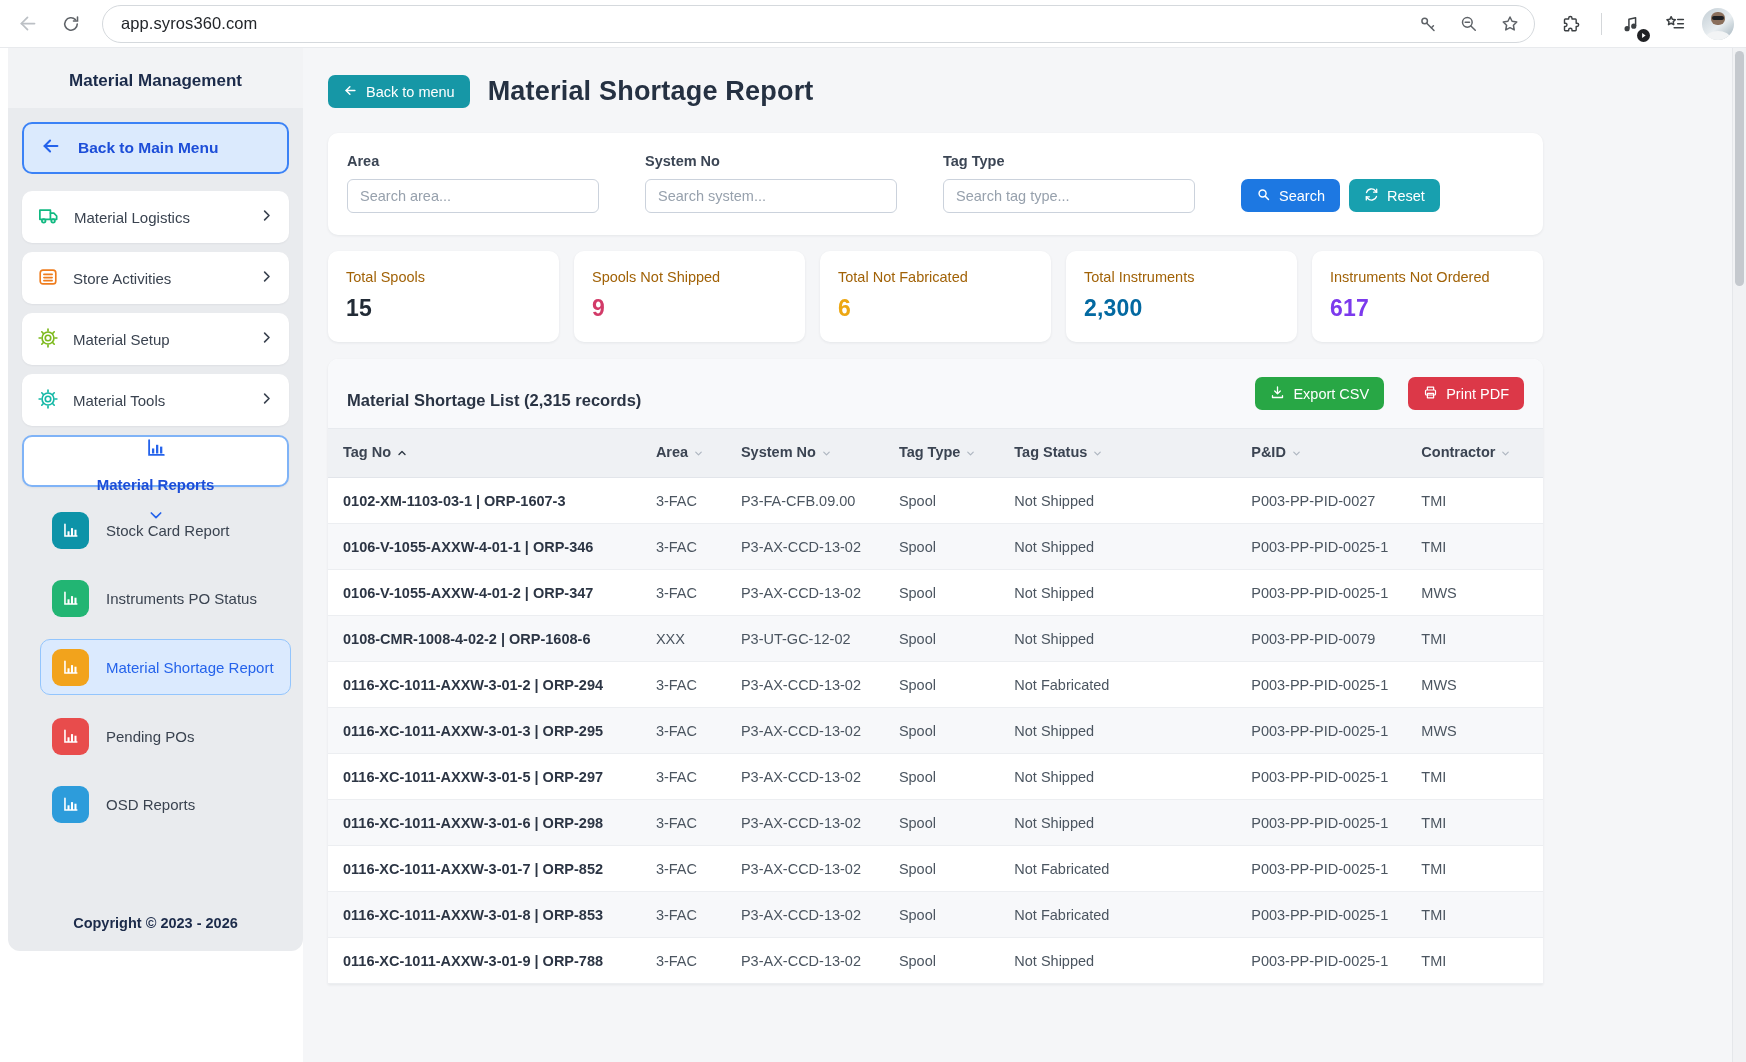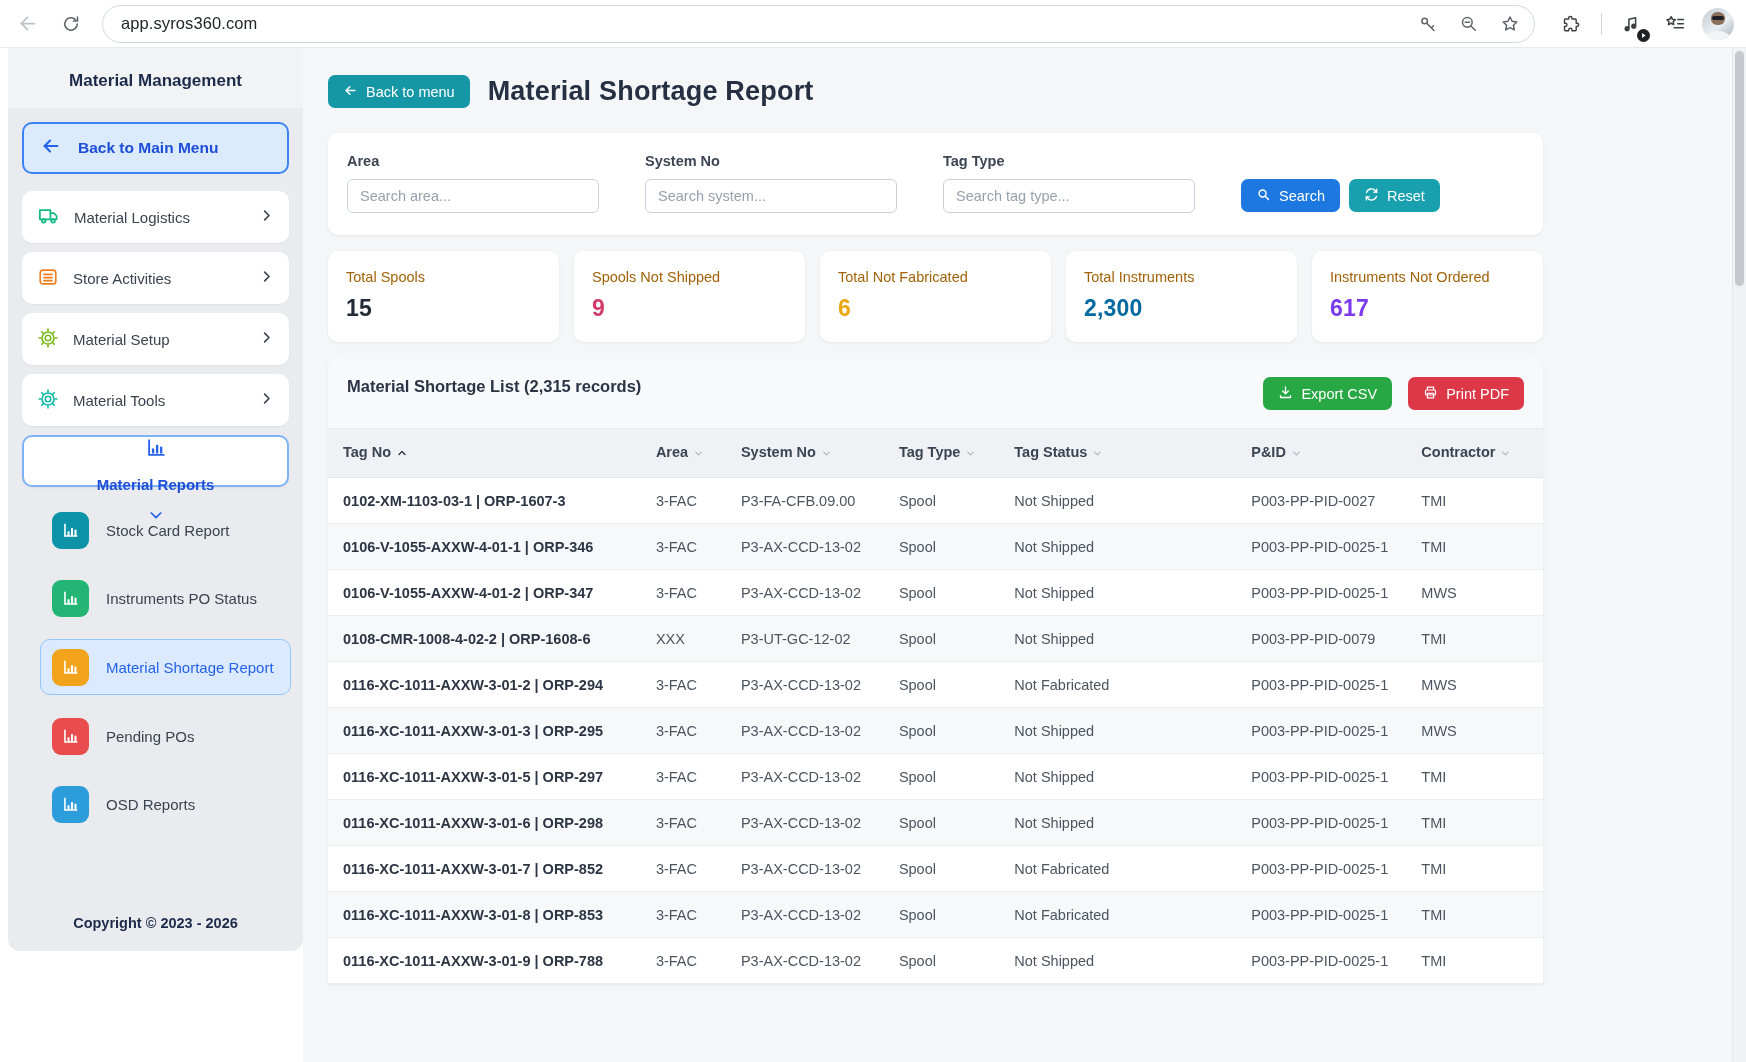--- a/index.html
+++ b/index.html
@@ -50,23 +50,23 @@
   .f-input::placeholder{color:#97a1ad;}
   .f-actions{display:flex;gap:9px;padding-bottom:1px;}
   .btn-search{background:#1d78e2;}
   .btn-reset{background:#18a0af;}
   .stats{display:flex;gap:15px;margin-bottom:17px;}
   .stat-card{flex:1;background:#fff;border-radius:10px;padding:18px 18px;box-shadow:0 1px 3px rgba(16,24,40,.07);height:91px;box-sizing:border-box;}
   .stat-label{font-size:14.5px;color:#a16207;margin-bottom:10px;}
   .stat-value{font-size:23px;font-weight:bold;letter-spacing:.2px;}
   .v-dark{color:#222b36;} .v-red{color:#d23a68;} .v-amber{color:#eda712;} .v-cyan{color:#0369a1;} .v-purple{color:#7c3aed;}
   .table-card{background:#fff;border-radius:10px 10px 0 0;box-shadow:0 1px 3px rgba(16,24,40,.07);}
-  .tc-head{display:flex;align-items:flex-start;justify-content:space-between;padding:18px 19px;background:#f8f9fb;border-radius:10px 10px 0 0;}
+  .tc-head{display:flex;align-items:flex-end;justify-content:space-between;padding:18px 19px;background:#f8f9fb;border-radius:10px 10px 0 0;}
   .tc-title{font-size:16.5px;font-weight:600;color:#2a3444;}
-  .tc-actions{display:flex;gap:16px;padding-left:20px;}
+  .tc-actions{display:flex;gap:24px;padding-left:20px;}
   .btn-export{background:#28a745;}
   .btn-print{background:#dc3848;}
   table{width:100%;border-collapse:collapse;table-layout:fixed;}
   thead th{background:#eff1f4;text-align:left;padding:15px 12px;font-size:14.5px;color:#3b4452;font-weight:600;border-top:1px solid #e7eaee;border-bottom:1px solid #e2e5ea;cursor:pointer;white-space:nowrap;}
   thead th:first-child, tbody td:first-child{padding-left:15px;}
   th .th-caret{display:inline-block;vertical-align:-2px;margin-left:5px;}
   tbody td{padding:14.5px 12px;font-size:14.5px;color:#4b5560;border-bottom:1px solid #eceef1;white-space:nowrap;overflow:hidden;}
   tbody tr:nth-child(even){background:#f7f8fa;}
   td.tag{font-weight:600;color:#2c3544;}
   

